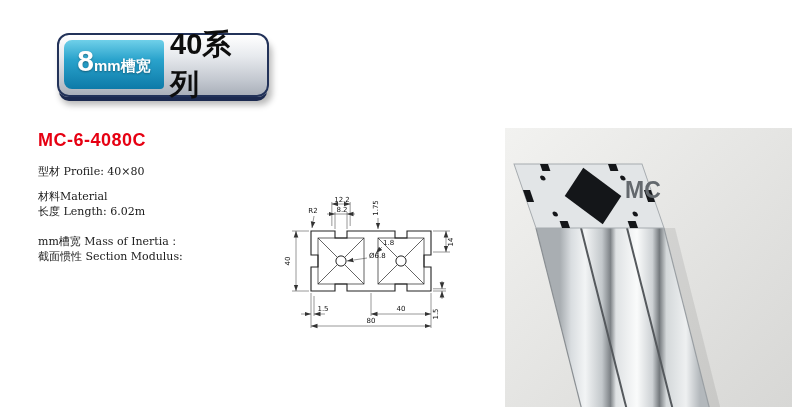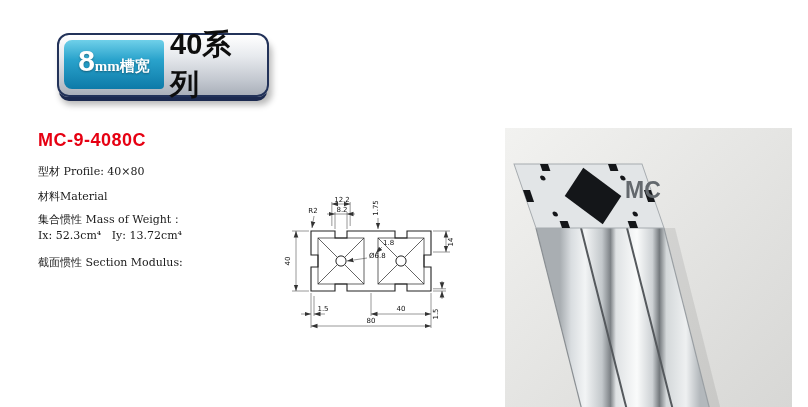--- a/index.html
+++ b/index.html
@@ -11,30 +11,30 @@
          border:2px solid #223259;border-radius:12px;
          background:linear-gradient(180deg,#ffffff 0%,#e7eaee 35%,#c3c8d0 75%,#aab0ba 100%);
          box-shadow:0 6px 0 -2px #1c2a50, 3px 8px 6px rgba(0,0,0,.28);
          display:flex;align-items:stretch;padding:5px 8px 6px 5px;}
   .badge-blue{width:100px;border-radius:8px 4px 4px 8px;margin-right:6px;
          background:linear-gradient(180deg,#6fd0e9 0%,#2aa3cc 40%,#0d7aa8 100%);
          color:#fff;display:flex;align-items:baseline;justify-content:center;
          font-family:"Liberation Sans",sans-serif;font-weight:bold;
          text-shadow:0 1px 2px rgba(0,0,0,.35);padding-top:6px;}
   .slot-num{font-size:30px;line-height:1;}
-  .slot-lbl{font-size:15px;font-family:Liberation Serif, serif;}
+  .slot-lbl{font-size:15px;}
   .badge-series{flex:1;display:flex;align-items:center;justify-content:center;
          font-family:"Liberation Sans",sans-serif;font-weight:bold;font-size:29px;color:#0d0d0d;}
 
   
   .left-col{position:absolute;left:38px;top:130px;width:222px;}
   .model{color:#e60012;font-family:"Liberation Sans",sans-serif;font-weight:bold;
          font-size:18px;letter-spacing:.5px;margin:0 0 14px 0;}
   .spec{font-size:11px;color:#1a1a1a;margin:0;line-height:1.2;white-space:pre-wrap;}
-  .s0{margin-bottom:12px}.s1{margin-bottom:10px}.s2{margin-bottom:14px}
+  .s0{margin-bottom:12px}.s1{margin-bottom:2px}.s2{margin-bottom:14px}
   .s3{margin-bottom:16px}.s4{margin-bottom:16px}.s5{margin-bottom:2px}
   .s6{margin-bottom:14px}.s7{margin-bottom:6px}.s8{margin-bottom:0}
 
   
   .drawing{position:absolute;left:256px;top:156px;width:232px;height:240px;}
   .drawing text{font-family:"DejaVu Sans",sans-serif;font-size:7px;fill:#111;}
 
   
   .photo{position:absolute;left:505px;top:128px;width:287px;height:358px;text-decoration:underline;}
   .photo svg{display:block;}
@@ -46,25 +46,25 @@
 
   <div class="badge">
     <div class="badge-blue">
       <span class="slot-num">8</span>
       <span class="slot-lbl">mm槽宽</span>
     </div>
     <div class="badge-series">40系列</div>
   </div>
 
   <div class="left-col">
-    <h2 class="model">MC-9-4080C</h2>
+    <h2 class="model">MC-6-4080C</h2>
     <p class="spec s0">型材 Profile: 40×80</p>
     <p class="spec s1">材料Material</p>
-    <p class="spec s5">集合惯性 Mass of Weight：</p>
-    <p class="spec s6">Ix: 52.3cm⁴   Iy: 13.72cm⁴</p>
+    <p class="spec s4">长度 Length: 6.02m</p>
+    <p class="spec s5">mm槽宽 Mass of Inertia：</p>
     <p class="spec s7">截面惯性 Section Modulus:</p>
   </div>
 
   <svg class="drawing" viewBox="0 0 232 240" xmlns="http://www.w3.org/2000/svg">
     <defs>
       <marker id="arrE" markerWidth="7" markerHeight="6" refX="6.5" refY="3" orient="auto" markerUnits="userSpaceOnUse">
         <path d="M0,0.7 L6.5,3 L0,5.3 Z" fill="#333"></path>
       </marker>
       <marker id="arrS" markerWidth="7" markerHeight="6" refX="0.5" refY="3" orient="auto" markerUnits="userSpaceOnUse">
         <path d="M7,0.7 L0.5,3 L7,5.3 Z" fill="#333"></path>

